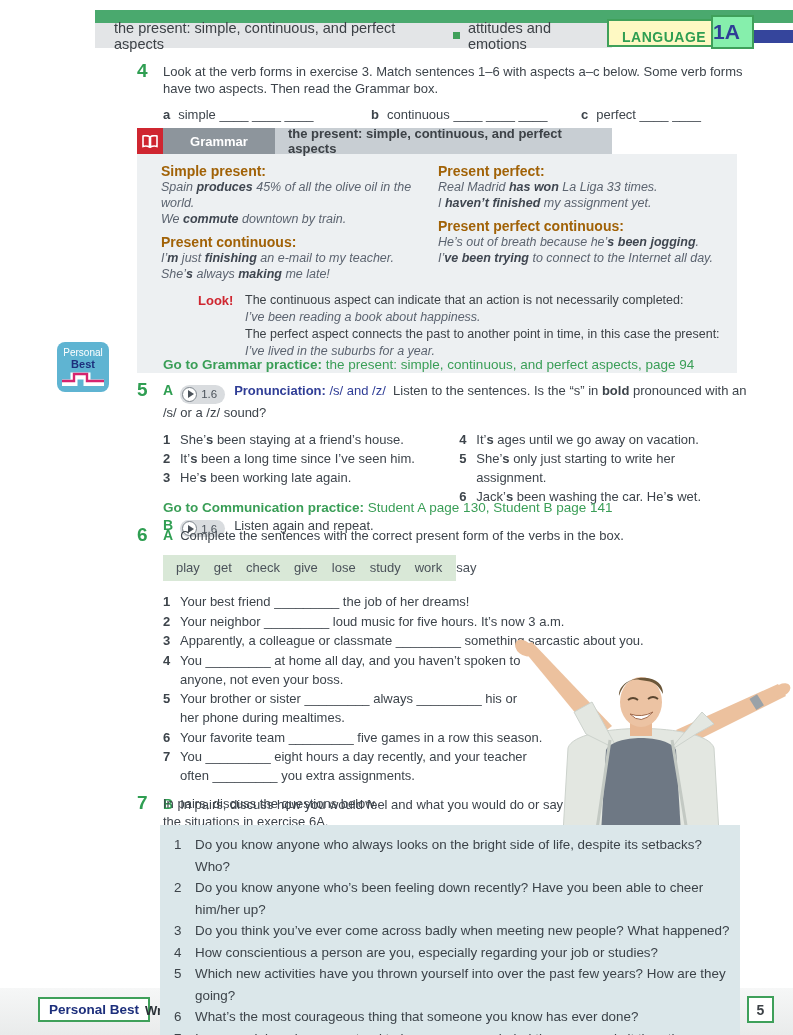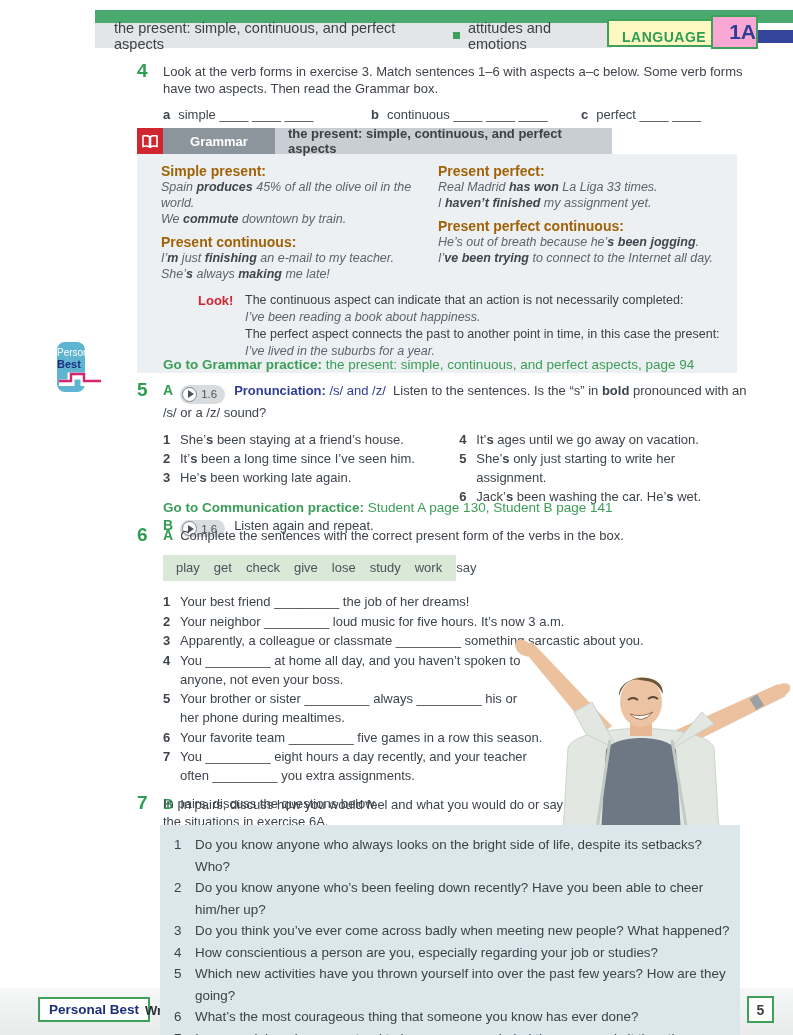--- a/index.html
+++ b/index.html
@@ -13,22 +13,22 @@
   .topbar-green { position:absolute; left:95px; top:10px; right:0; height:13px; background:#4aa96e; }
   .title-strip { position:absolute; left:95px; top:23px; width:517px; height:25px; background:#e3e5e7;
     display:flex; align-items:center; padding-left:19px; }
   .title-strip .t { font-size:14.5px; color:#3c4146; }
   .sq-bullet { display:inline-block; width:7px; height:7px; background:#3fa05a; margin:0 8px 1px 8px; vertical-align:middle; }
   .blue-bar { position:absolute; left:640px; top:30px; right:0; height:13px; background:#35459c; }
   .green-dash { position:absolute; left:690px; top:26px; width:26px; height:6px; background:#4aa96e; }
   .language-box { position:absolute; left:607px; top:19px; height:28px; padding:0 13px; background:#fef9c3;
     border:2.5px solid #3fa05a; display:flex; align-items:flex-end; }
   .language-box span { color:#2f9e52; font-weight:bold; font-size:14px; letter-spacing:.5px; }
-  .unit-box { position:absolute; left:711px; top:15px; width:43px; height:34px; background:#f9a8d4;
-    border:2.5px solid #3fa05a; display:flex; align-items:center; justify-content:flex-end;padding-left:43px; }
+  .unit-box { position:absolute; left:711px; top:15px; width:43px; height:34px; background:#86efac;
+    border:2.5px solid #3fa05a; display:flex; align-items:center; justify-content:flex-start; }
   .unit-box span { color:#2f3d96; font-weight:bold; font-size:21px; }
   
   .block { position:absolute; left:163px; }
   .exnum { position:absolute; left:-26px; top:-3px; color:#2f9e52; font-weight:bold; font-size:19px; }
   .exletter { color:#2f9e52; font-weight:bold; font-size:14px; margin-right:7px; }
   .instr { font-size:13px; color:#3d444b; line-height:17px; }
   .prelines { white-space:pre-line; }
   
   .opt-row { display:flex; margin-top:10px; }
   .opt { font-size:13px; }
@@ -46,22 +46,22 @@
   .gcol1 { width:277px; } .gcol2 { flex:1; }
   .ghead { font-weight:bold; font-size:14px; color:#a16207; margin-top:7px; }
   .gcol1 .ghead:first-child, .gcol2 .ghead:first-child { margin-top:0; }
   .gex { font-style:italic; font-size:12.5px; color:#5c6470; line-height:16px; }
   .gex b { color:#3f4650; }
   .look { margin-top:10px; position:relative; padding-left:47px; line-height:17px;margin-left:37px; }
   .look .looklabel { position:absolute; left:0; top:0; color:#cf2630; font-weight:bold; font-size:13px; }
   .look .reg { font-size:12.5px; color:#3c4146; }
   .look .ital { font-size:12.5px; font-style:italic; color:#5c6470; }
   
-  .pb-logo { position:absolute; left:57px; top:342px; width:28px; height:50px; background:#5fb4d2;
-    border-radius:8px; text-align:left; padding-top:5px; }
+  .pb-logo { position:absolute; left:57px; top:342px; width:52px; height:50px; background:#5fb4d2;
+    border-radius:8px; text-align:center; padding-top:5px; }
   .pb-logo .l1 { color:#fff; font-size:10px; line-height:11px; }
   .pb-logo .l2 { color:#1d2f7c; font-weight:bold; font-size:11px; line-height:12px; }
   
   .golink { position:absolute; left:163px; font-size:13.5px; color:#3a9e57; }
   .golink b { font-weight:bold; }
   
   .audio { display:inline-flex; align-items:center; background:#d9dcdf; border-radius:10px;
     padding:1px 8px 1px 2px; margin-right:9px; vertical-align:-3px;text-align:right; }
   .audio .circ { width:15px; height:15px; background:#fff; border:1.5px solid #7d858c; border-radius:50%;
     display:flex; align-items:center; justify-content:center; margin-right:4px; }

